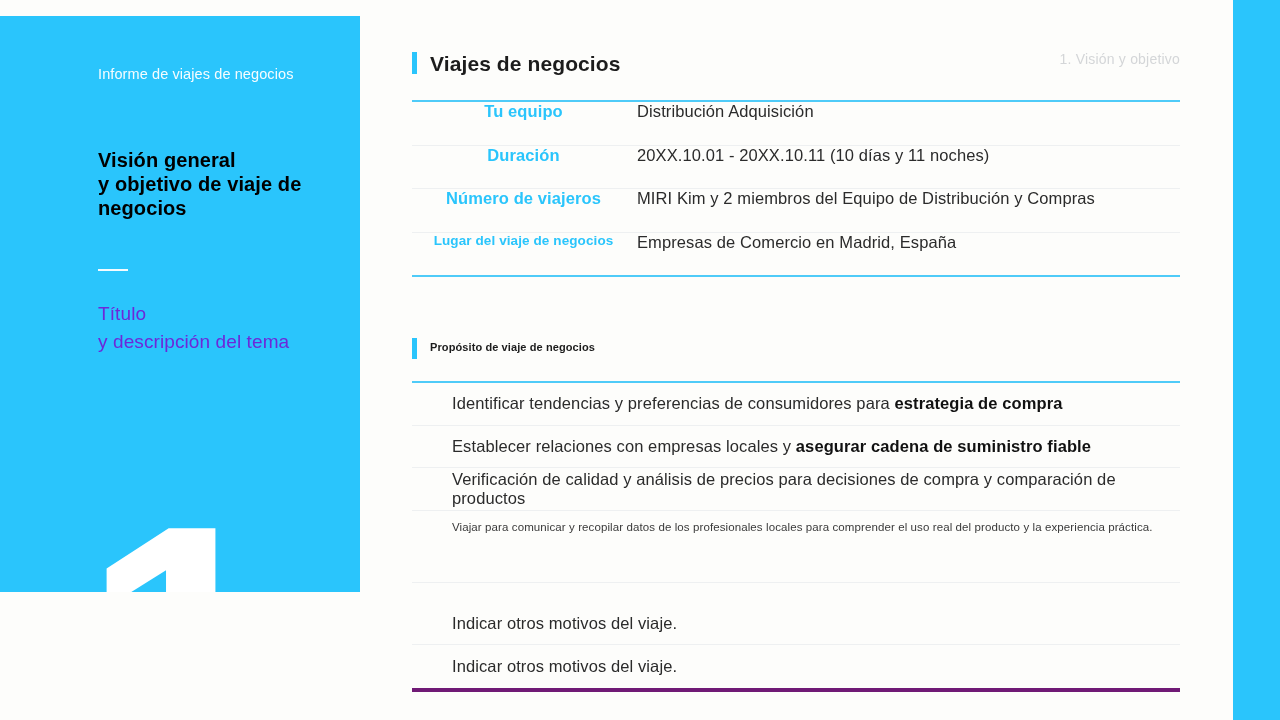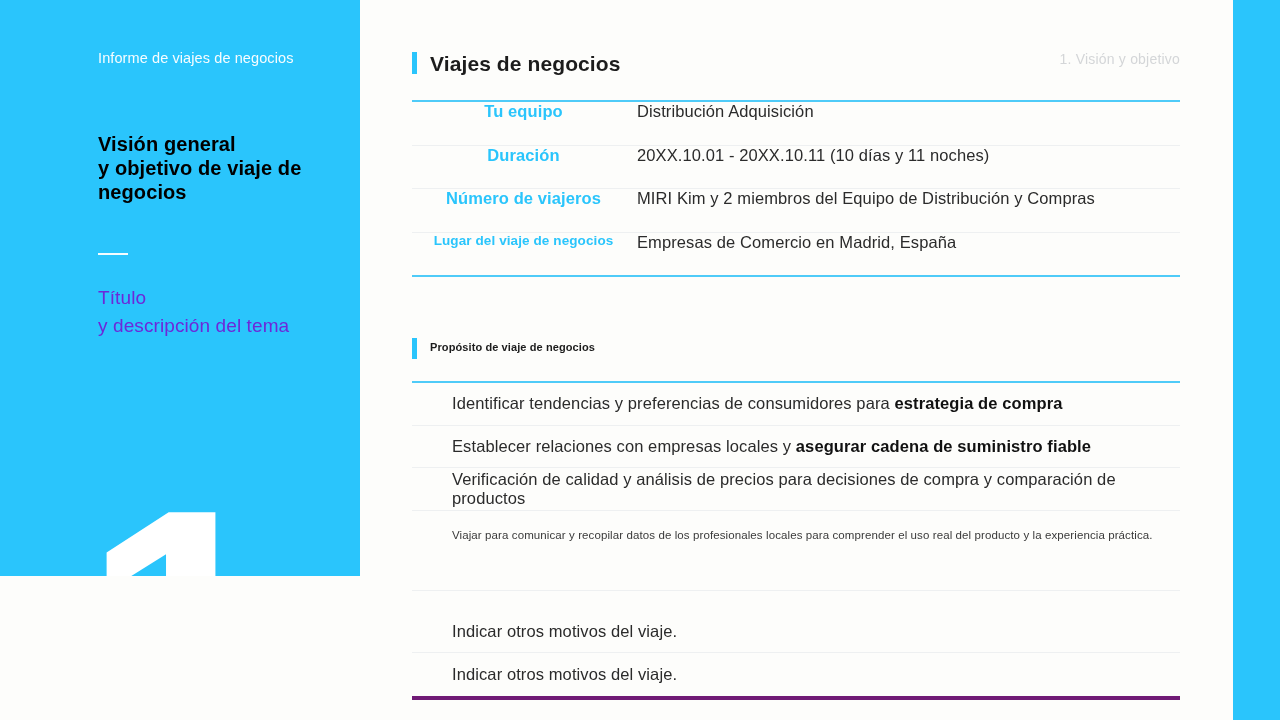--- a/index.html
+++ b/index.html
@@ -19,21 +19,21 @@
     width: 1280px;
     height: 720px;
     background: #fdfdfb;
     overflow: hidden;
   }
 
   
   .sidebar {
     position: absolute;
     left: 0;
-    top: 0;
+    top: 16px;
     width: 360px;
     height: 576px;
     background: #2ac5fc;
     overflow: hidden;
   }
   .sidebar-kicker {
     position: absolute;
     left: 98px;
     top: 50px;
     font-size: 14.5px;
@@ -221,21 +221,20 @@
     padding-left: 40px;
     box-sizing: border-box;
   }
   .purpose-row:last-child {
     border-bottom: none;
   }
   .purpose-row.tall {
     height: 72px;
     align-items: flex-start;
     padding-top: 10px;
-    margin-top: 8px;
   }
   .purpose-row.spacer {
     height: 20px;
     border-bottom: none;
   }
   .purpose-text {
     font-size: 16.5px;
     color: #2b2b2b;
     font-weight: 400;
     letter-spacing: .1px;

